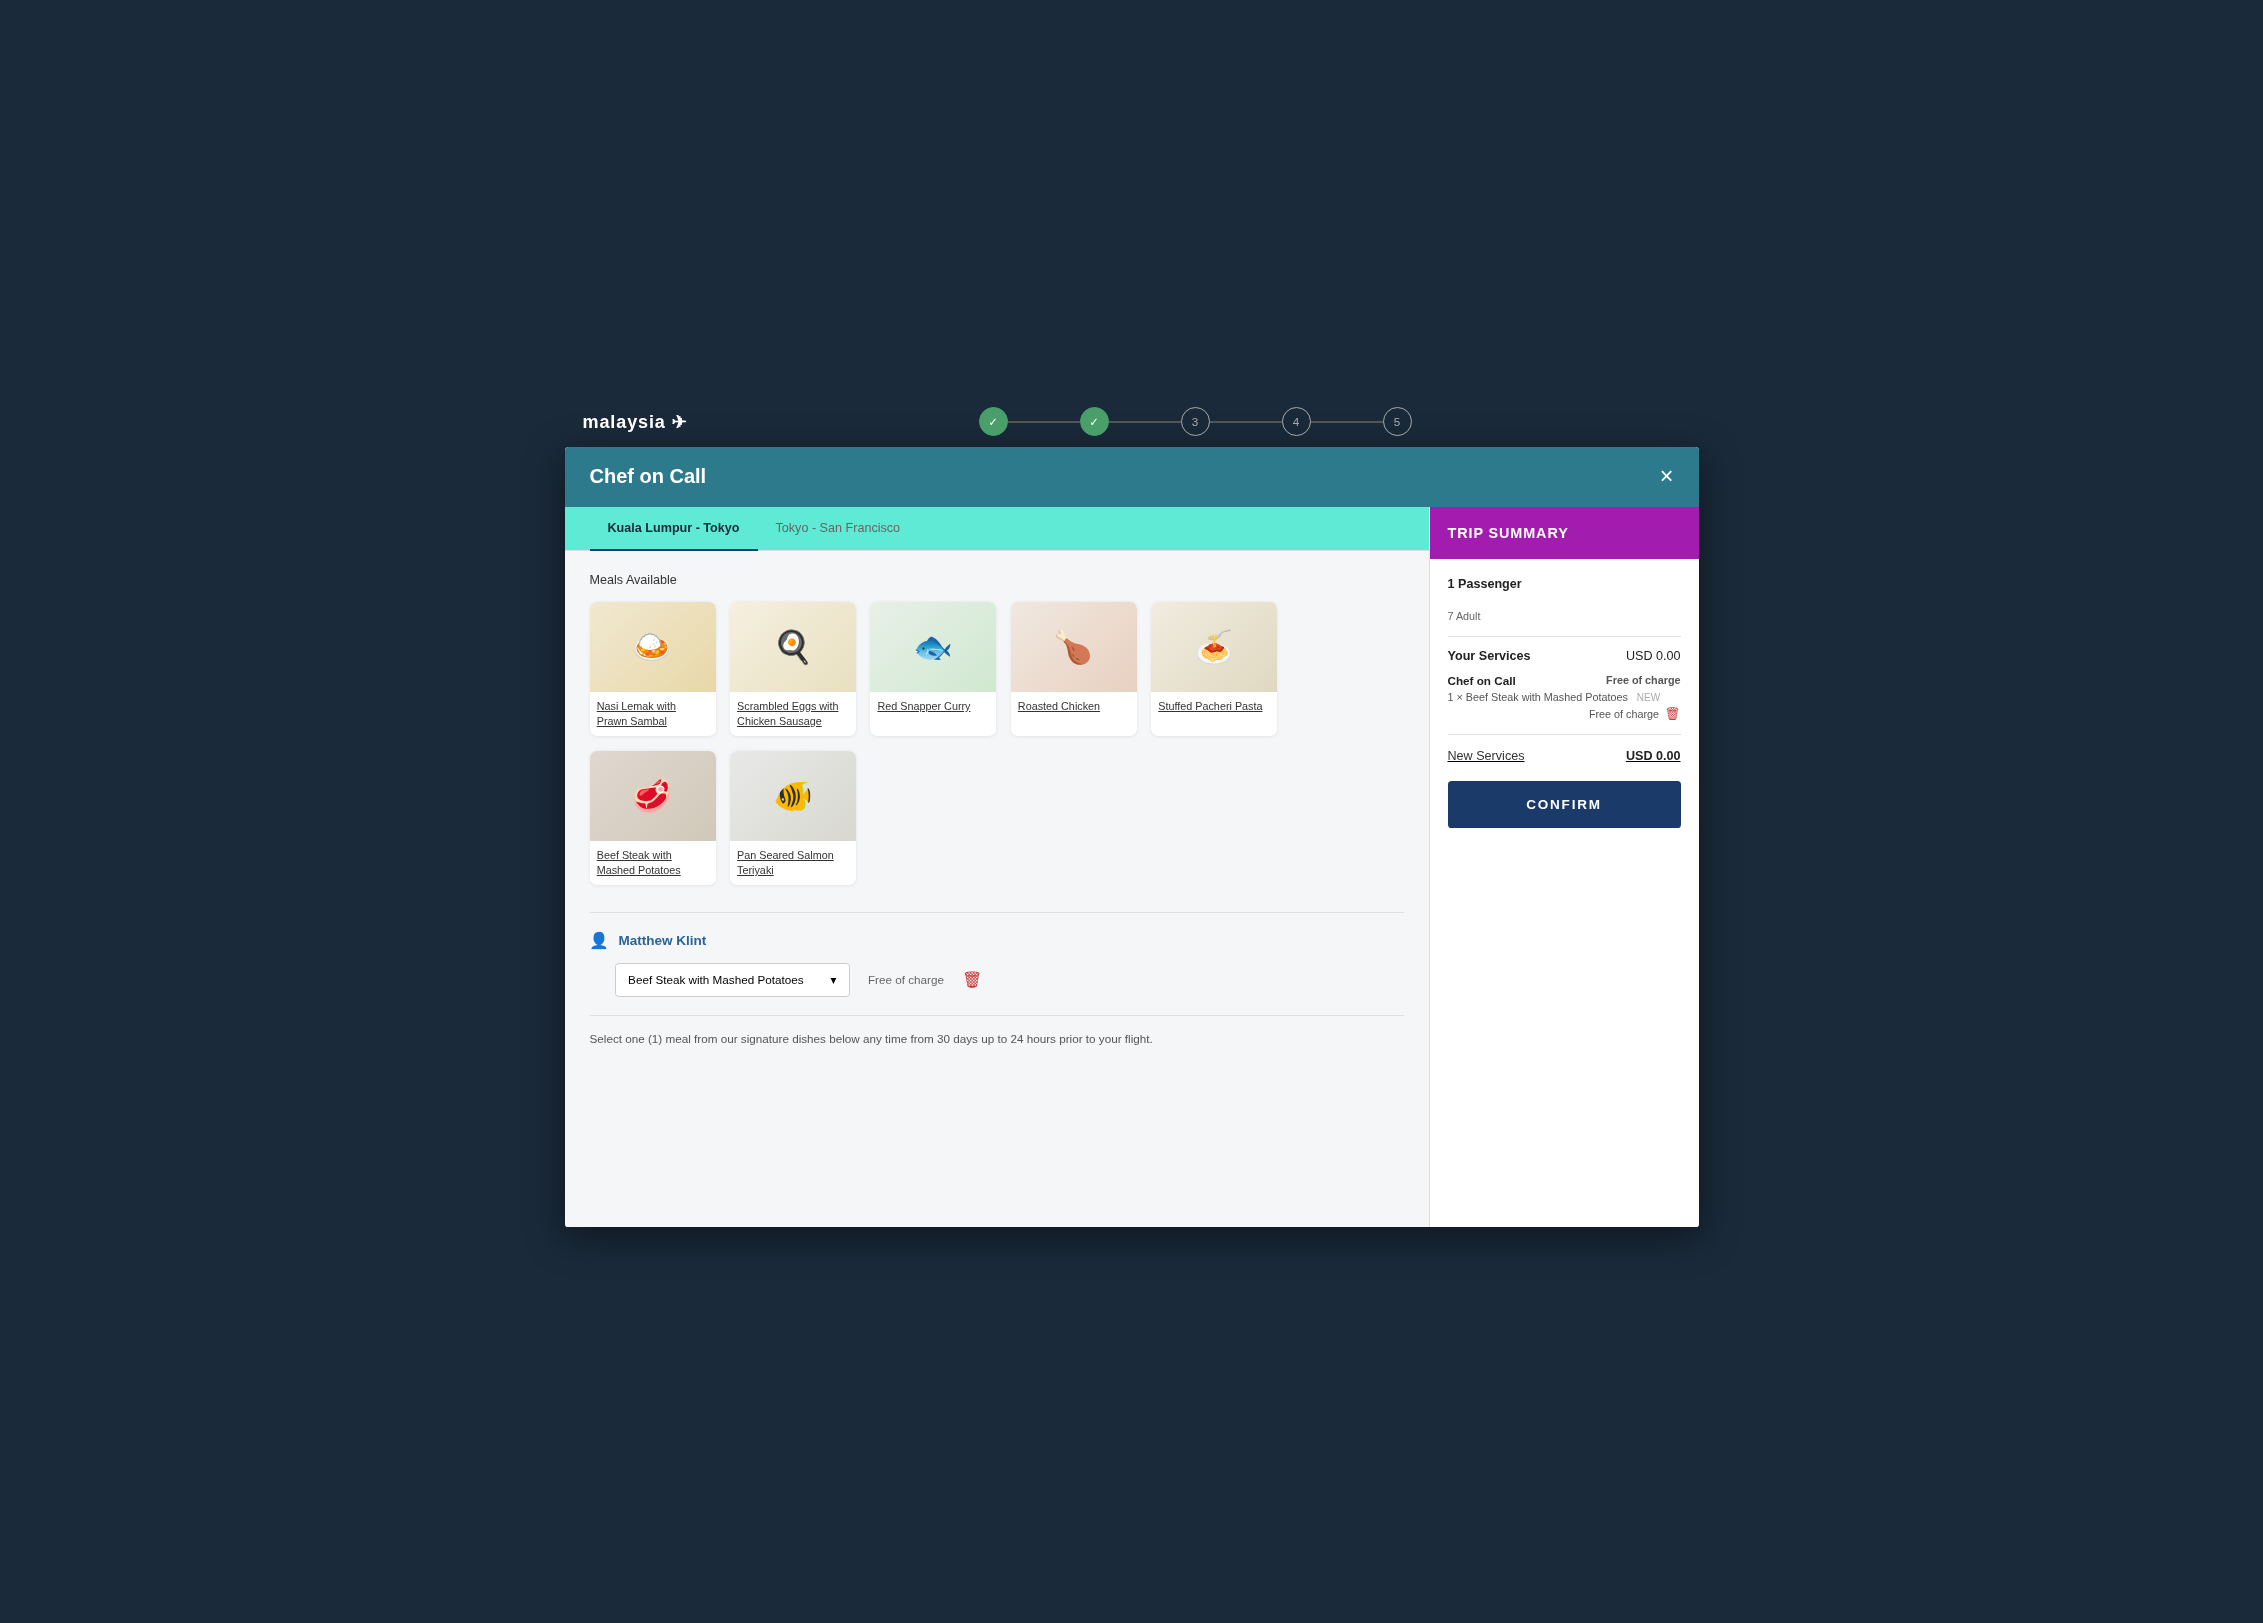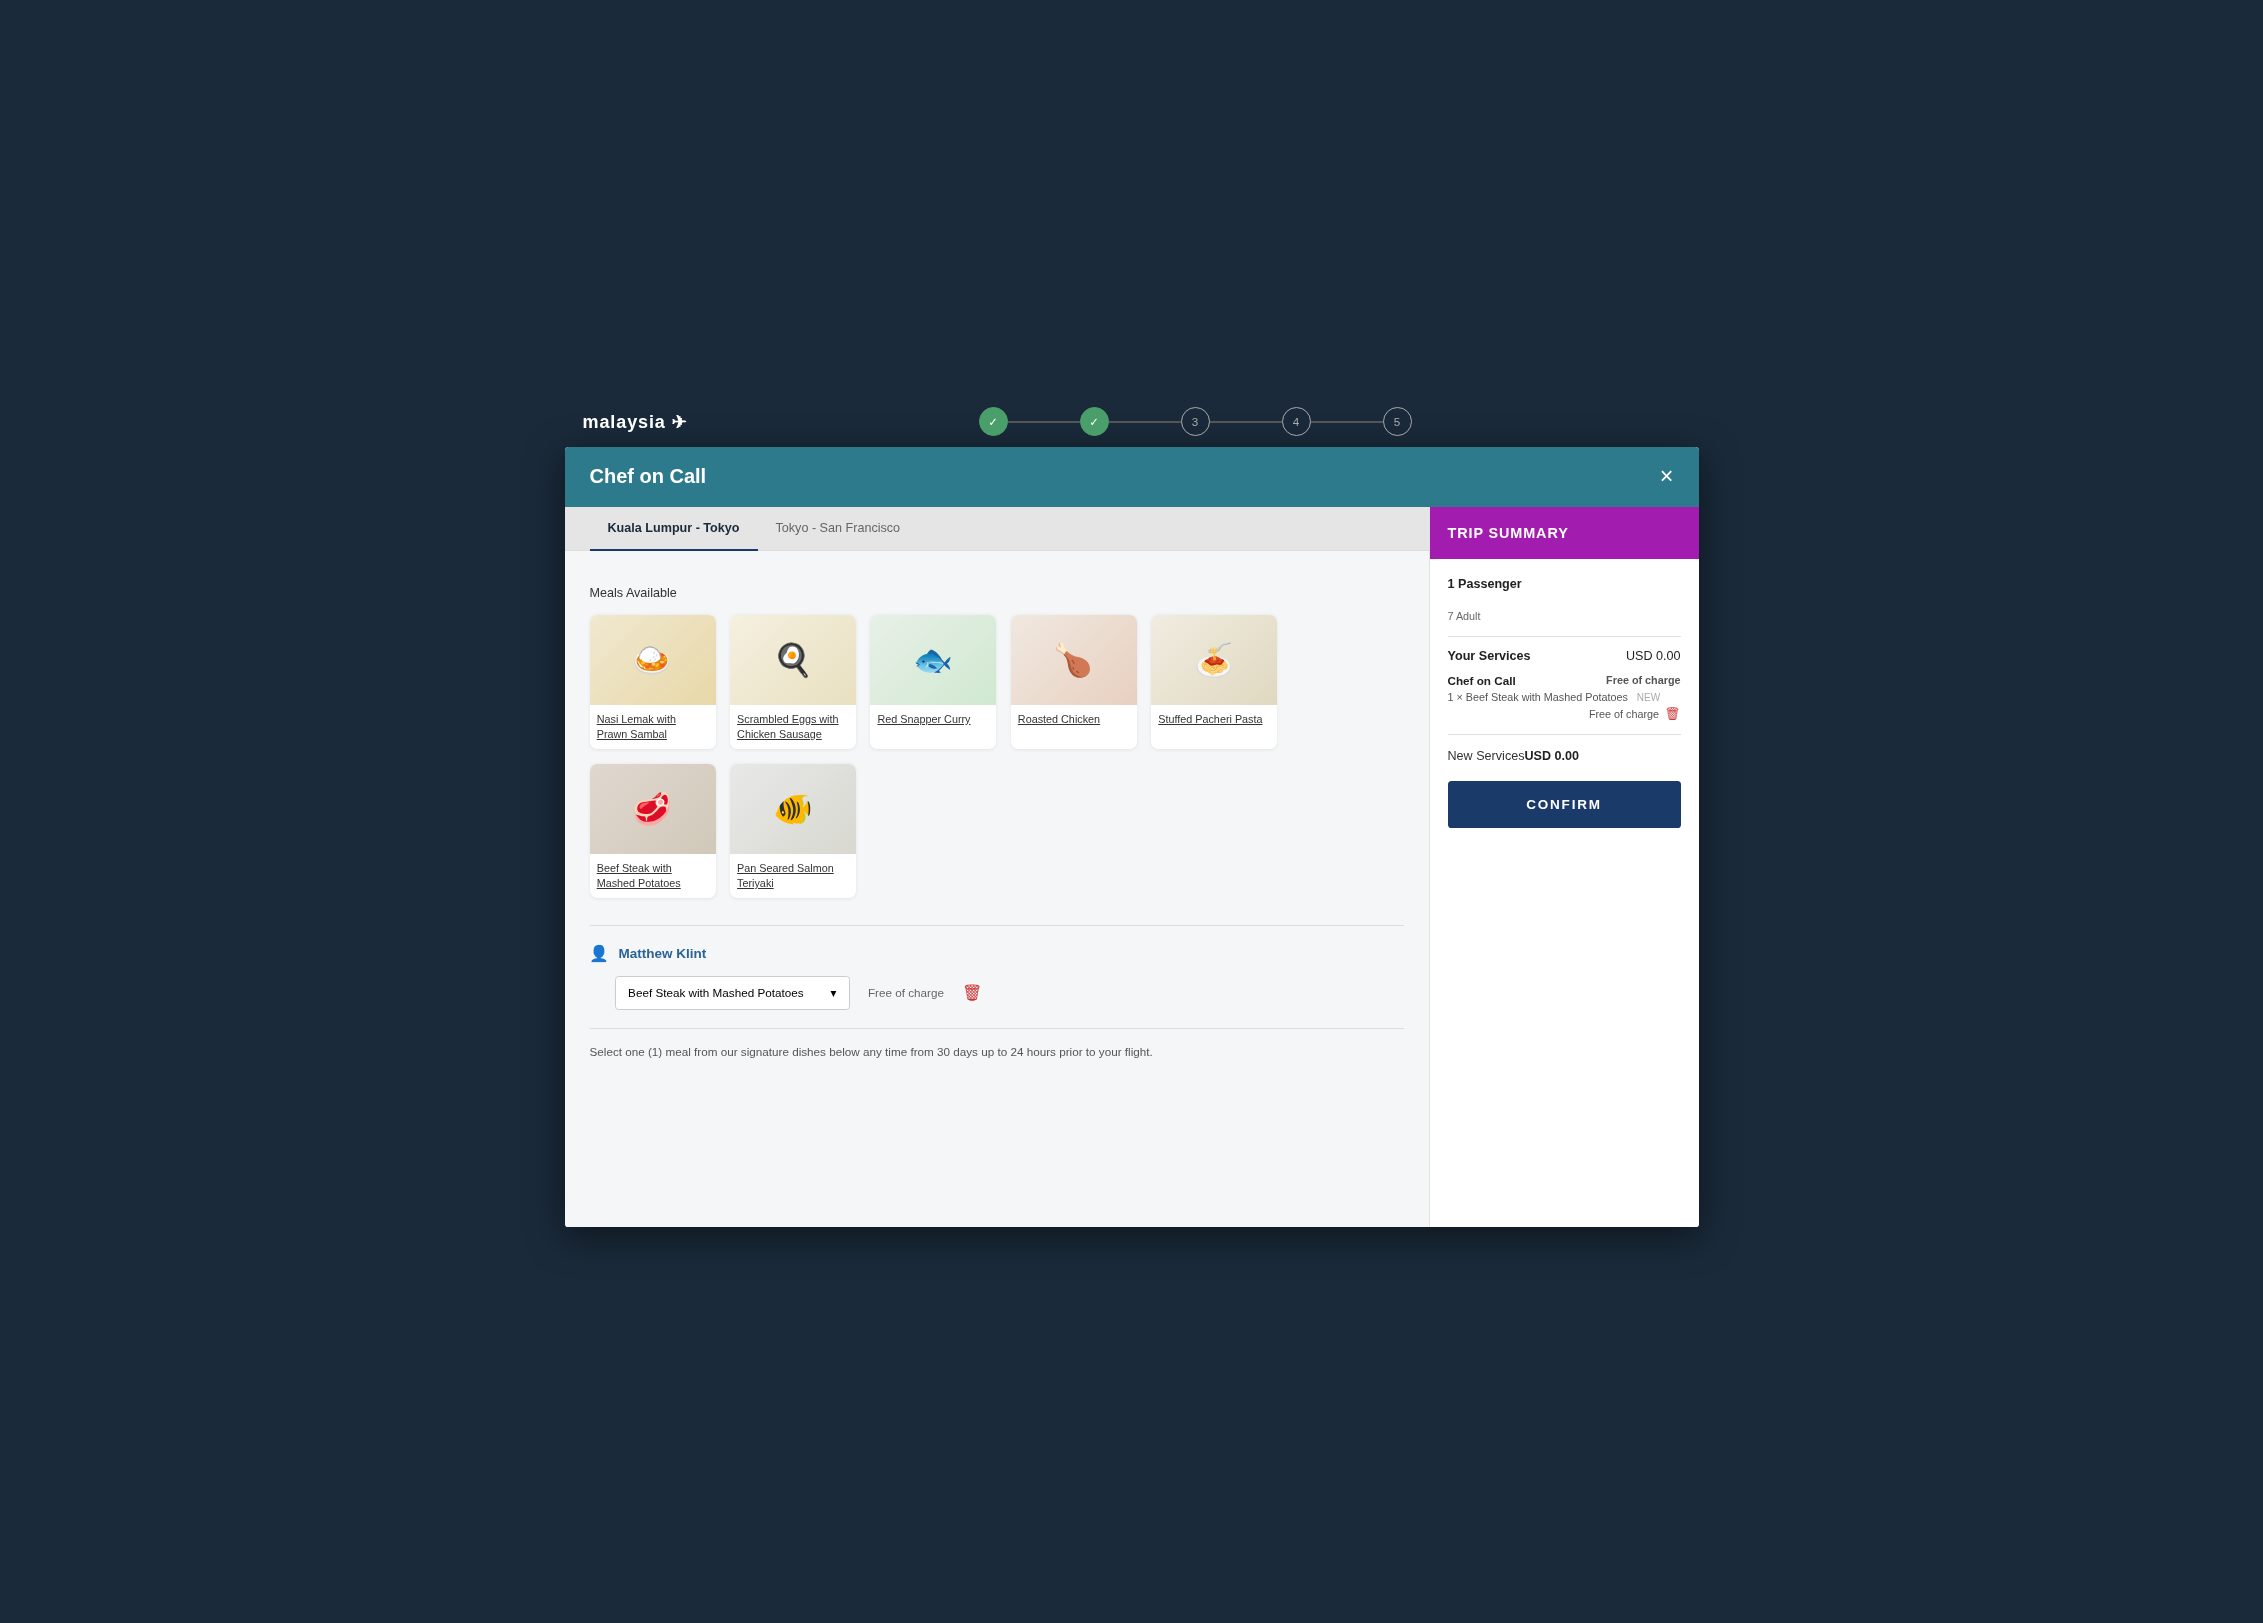--- a/index.html
+++ b/index.html
@@ -111,23 +111,23 @@
 
     .modal-main {
       flex: 1;
       padding: 0 25px 25px 25px;
       background: #f5f6f8;
     }
 
     
     .tabs {
       display: flex;
-      background: #e5e5e5;
+      background: #5eead4;
       border-bottom: 0.9px solid #ddd;
-      margin: 0 -25px 35px -25px;
+      margin: 0 -25px 22px -25px;
       padding: 0 25px;
     }
 
     .tab {
       padding: 14.4px 18px;
       cursor: pointer;
       font-size: 12.6px;
       color: #666;
       border-bottom: 2.7px solid transparent;
       margin-bottom: -0.9px;
@@ -352,22 +352,24 @@
       margin-top: 3.6px;
     }
 
     .trash-icon-sm {
       color: #cc3333;
       font-size: 12.6px;
     }
 
     .new-services-row {
       display: flex;
+      justify-content: space-between;
       align-items: center;
       margin-top: 14.4px;
+      text-decoration: underline;
     }
 
     .new-services-label {
       font-size: 12.6px;
       color: #333;
     }
 
     .new-services-price {
       font-size: 12.6px;
       color: #222;

